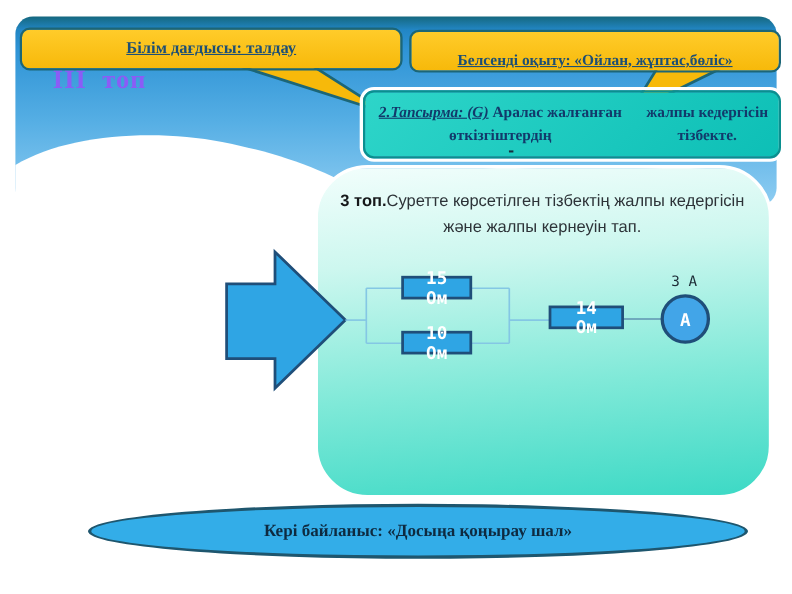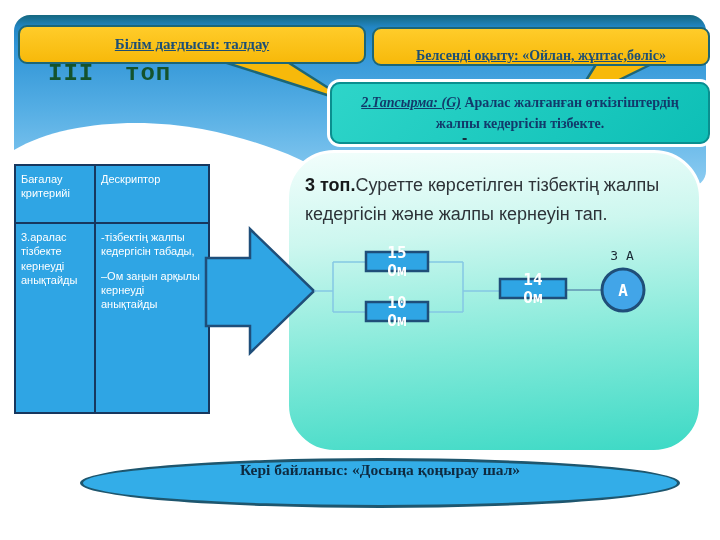--- a/index.html
+++ b/index.html
@@ -11,55 +11,55 @@
          z-index:1;}
   svg.deco{position:absolute;left:0;top:0;z-index:2;}
   
   .bubble{position:absolute;background:linear-gradient(180deg,#ffcc2a,#f7b90a);
           border:2px solid #1c6677;border-radius:9px;z-index:4;
           display:flex;align-items:center;justify-content:center;
           font-family:"Liberation Serif",serif;font-weight:bold;color:#1d4f75;text-decoration:underline;}
   #bubble1{left:18px;top:25px;width:344px;height:35px;font-size:15px;}
   #bubble2{left:372px;top:27px;width:334px;height:35px;font-size:14px;align-items:flex-end;}
   
-  .group-title{position:absolute;left:48px;top:60px;z-index:4;font-family:Liberation Mono, monospace;
-          font-weight:bold;font-size:24px;color:#14532d;letter-spacing:1px;white-space:pre;}
+  .group-title{position:absolute;left:48px;top:60px;z-index:4;font-family:Liberation Serif, serif;
+          font-weight:bold;font-size:24px;color:#8b5cf6;letter-spacing:1px;white-space:pre;}
   
   .task-box{position:absolute;left:330px;top:82px;width:376px;height:58px;z-index:3;
           background:linear-gradient(135deg,#2ed5c9,#0dbfb6);
           border:2px solid #0a8f8f;border-radius:10px;box-shadow:0 0 0 3px #ffffff;
-          display:flex;flex-direction:column;align-items:center;justify-content:center;
+          display:flex;flex-direction:row;align-items:center;justify-content:center;
           font-family:"Liberation Serif",serif;font-weight:bold;font-size:14px;color:#123a6b;
           text-align:center;line-height:1.5;}
   .task-label{font-style:italic;text-decoration:underline;}
   
   .crit-table{position:absolute;left:14px;top:164px;width:196px;height:250px;z-index:4;
           background:#2fa5e4;border:2px solid #17375e;box-sizing:border-box;
           display:grid;grid-template-columns:80px 1fr;grid-template-rows:58px 1fr;
           color:#ffffff;font-size:11px;line-height:1.3;}
   .crit-table .cell{padding:6px 5px;box-sizing:border-box;}
   .crit-table .c1{border-right:2px solid #17375e;}
   .crit-table .hrow{border-bottom:2px solid #17375e;}
   .desc-line{margin:0 0 10px 0;}
   
   .content-box{position:absolute;left:286px;top:150px;width:416px;height:303px;z-index:3;
           border:3px solid #ffffff;border-radius:48px;box-sizing:border-box;
           background:linear-gradient(175deg,#f2fefc 0%,#cdf7ef 28%,#7fe9d8 65%,#3cd9c5 100%);}
   .content-text{position:absolute;left:305px;top:171px;width:376px;z-index:4;
-          font-size:18px;color:#2d3338;line-height:1.62;}
+          font-size:15px;color:#2d3338;line-height:1.62;text-align:center;}
   .content-text b{color:#16181a;}
   .tiny-dash{position:absolute;left:462px;top:129px;z-index:5;font-size:16px;font-weight:bold;color:#15303f;}
   
   svg.circuit{position:absolute;left:0;top:0;z-index:5;}
   .mono-label{font-family:"DejaVu Sans Mono",monospace;font-weight:bold;font-size:16px;fill:#ffffff;}
   .dark-label{font-family:"DejaVu Sans Mono",monospace;font-size:13px;fill:#1c2b36;}
   
   .oval{position:absolute;left:80px;top:458px;width:600px;height:50px;z-index:4;
           background:#33ade8;border:3px solid #1e566e;border-radius:50%;box-sizing:border-box;
-          display:flex;align-items:flex-start;justify-content:center;
+          display:flex;align-items:center;justify-content:center;
           font-family:"Liberation Serif",serif;font-weight:bold;font-size:15.5px;color:#0e2a40;}
 </style>
 </head>
 <body>
 
 <div id="slide">
 
   <div class="panel"></div>
 
   <svg class="deco" width="720" height="540">
@@ -84,29 +84,20 @@
     </div>
     <div>жалпы кедергісін тізбекте.</div>
   </div>
 
   <div class="content-box"></div>
   <div class="content-text">
     <b>3 топ.</b><span>Суретте көрсетілген тізбектің жалпы кедергісін және жалпы кернеуін тап.</span>
   </div>
   <div class="tiny-dash">-</div>
 
-  <div class="crit-table">
-    <div class="cell c1 hrow">Бағалау критерийі</div>
-    <div class="cell hrow">Дескриптор</div>
-    <div class="cell c1">3.аралас тізбекте кернеуді анықтайды</div>
-    <div class="cell">
-      <p class="desc-line">-тізбектің жалпы кедергісін табады,</p>
-      <p class="desc-line">–Ом заңын арқылы кернеуді анықтайды</p>
-    </div>
-  </div>
 
   <svg class="circuit" width="720" height="540">
 
     <polygon points="206,258 250,258 250,229 314,291 250,353 250,326 206,326" fill="#2fa5e4" stroke="#1f4e79" stroke-width="2.5"></polygon>
 
     <g stroke="#84c7e4" stroke-width="1.5" fill="none">
       <path d="M314,291 H333"></path>
       <path d="M333,262 V312"></path>
       <path d="M333,262 H366 M428,262 H463"></path>
       <path d="M333,312 H366 M428,312 H463"></path>

